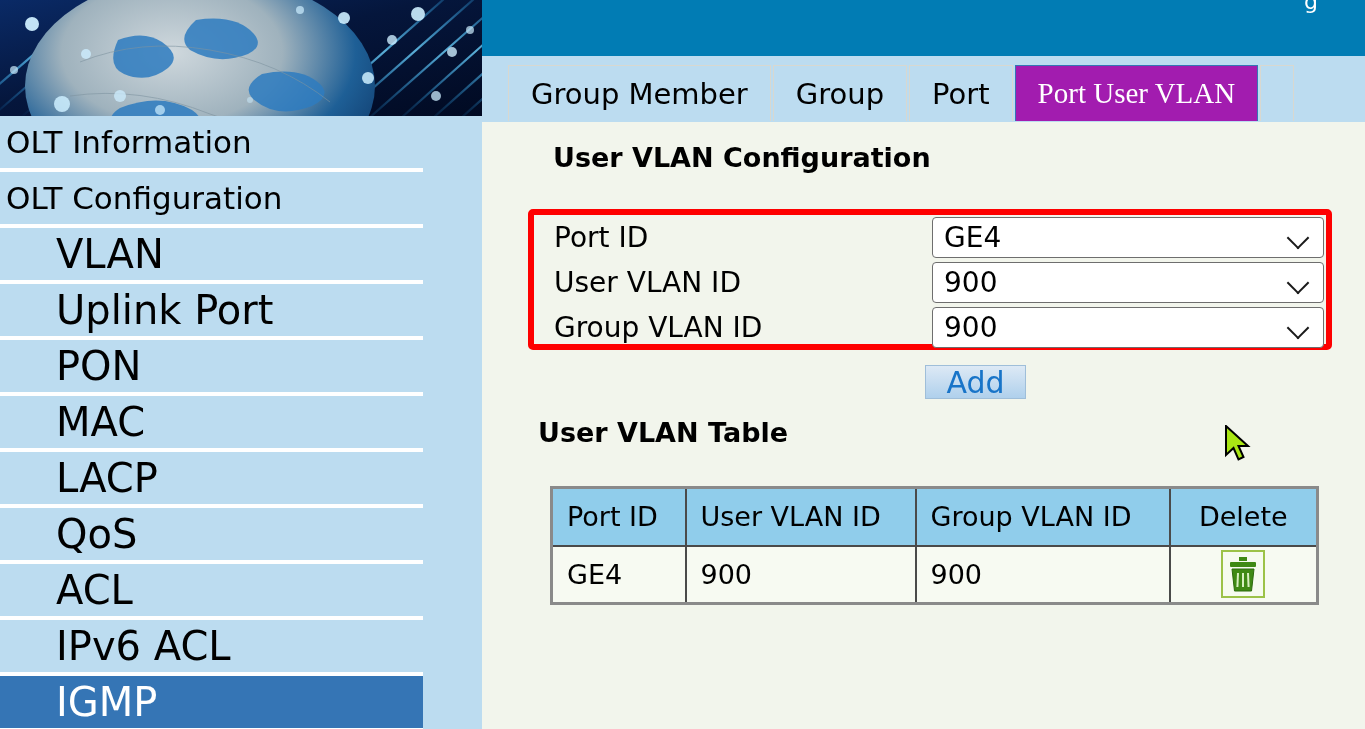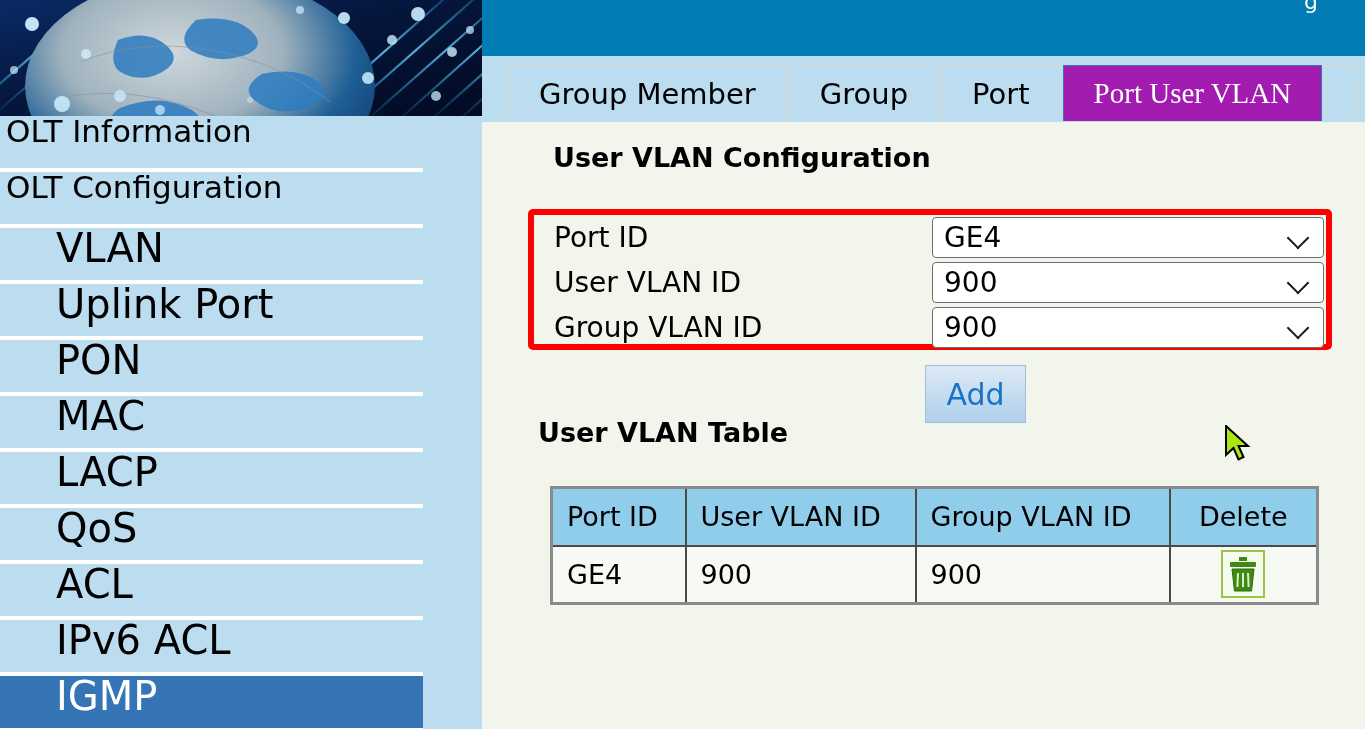--- a/index.html
+++ b/index.html
@@ -29,21 +29,21 @@
     position: absolute; left: 0;
     width: 482px;
   }
   .nav-item {
     width: 423px;
     background: #bcdcf0;
     color: #000;
     font-size: 30px;
     line-height: 1;
     display: flex;
-    align-items: flex-start;
+    align-items: center;
     border-bottom: 4px solid #ffffff;
   }
   .nav-item.level0 { height: 56px; padding-left: 6px; font-size: 31px; }
   .nav-item.level1 { height: 56px; padding-left: 56px; font-size: 40px; }
   .nav-item.active { background: #3575b5; color: #ffffff; }
 
   
   #topbar {
     position: absolute; left: 482px; top: 0;
     width: 883px; height: 56px;
@@ -67,21 +67,21 @@
     align-items: stretch;
     gap: 2px;
   }
   .tab {
     background: #bcdcf0;
     color: #000;
     font-size: 29px;
     display: flex;
     align-items: center;
     justify-content: center;
-    padding: 0 30px;
+    padding: 0 22px;
     border-top: 1px solid #d8d8d0;
     border-left: 1px solid #d8d8d0;
     border-right: 1px solid #d8d8d0;
     white-space: nowrap;
   }
   .tab.active {
     background: #a21caf;
     color: #ffffff;
     border-color: #3575b5;
     font-family: Liberation Serif, serif;
@@ -159,21 +159,21 @@
     width: 14px; height: 14px;
     border-right: 2.5px solid #1a1a1a;
     border-bottom: 2.5px solid #1a1a1a;
     transform: rotate(45deg);
   }
 
   
   #add-button {
     position: absolute;
     left: 441px; top: 243px;
-    width: 101px; height: 58px;
+    width: 101px; height: 34px;
     background: linear-gradient(#dde9f5, #afd0ec);
     border: 1px solid #9fbed9;
     color: #1874c8;
     font-size: 30px;
     display: flex;
     align-items: center;
     justify-content: center;
   }
 
   

